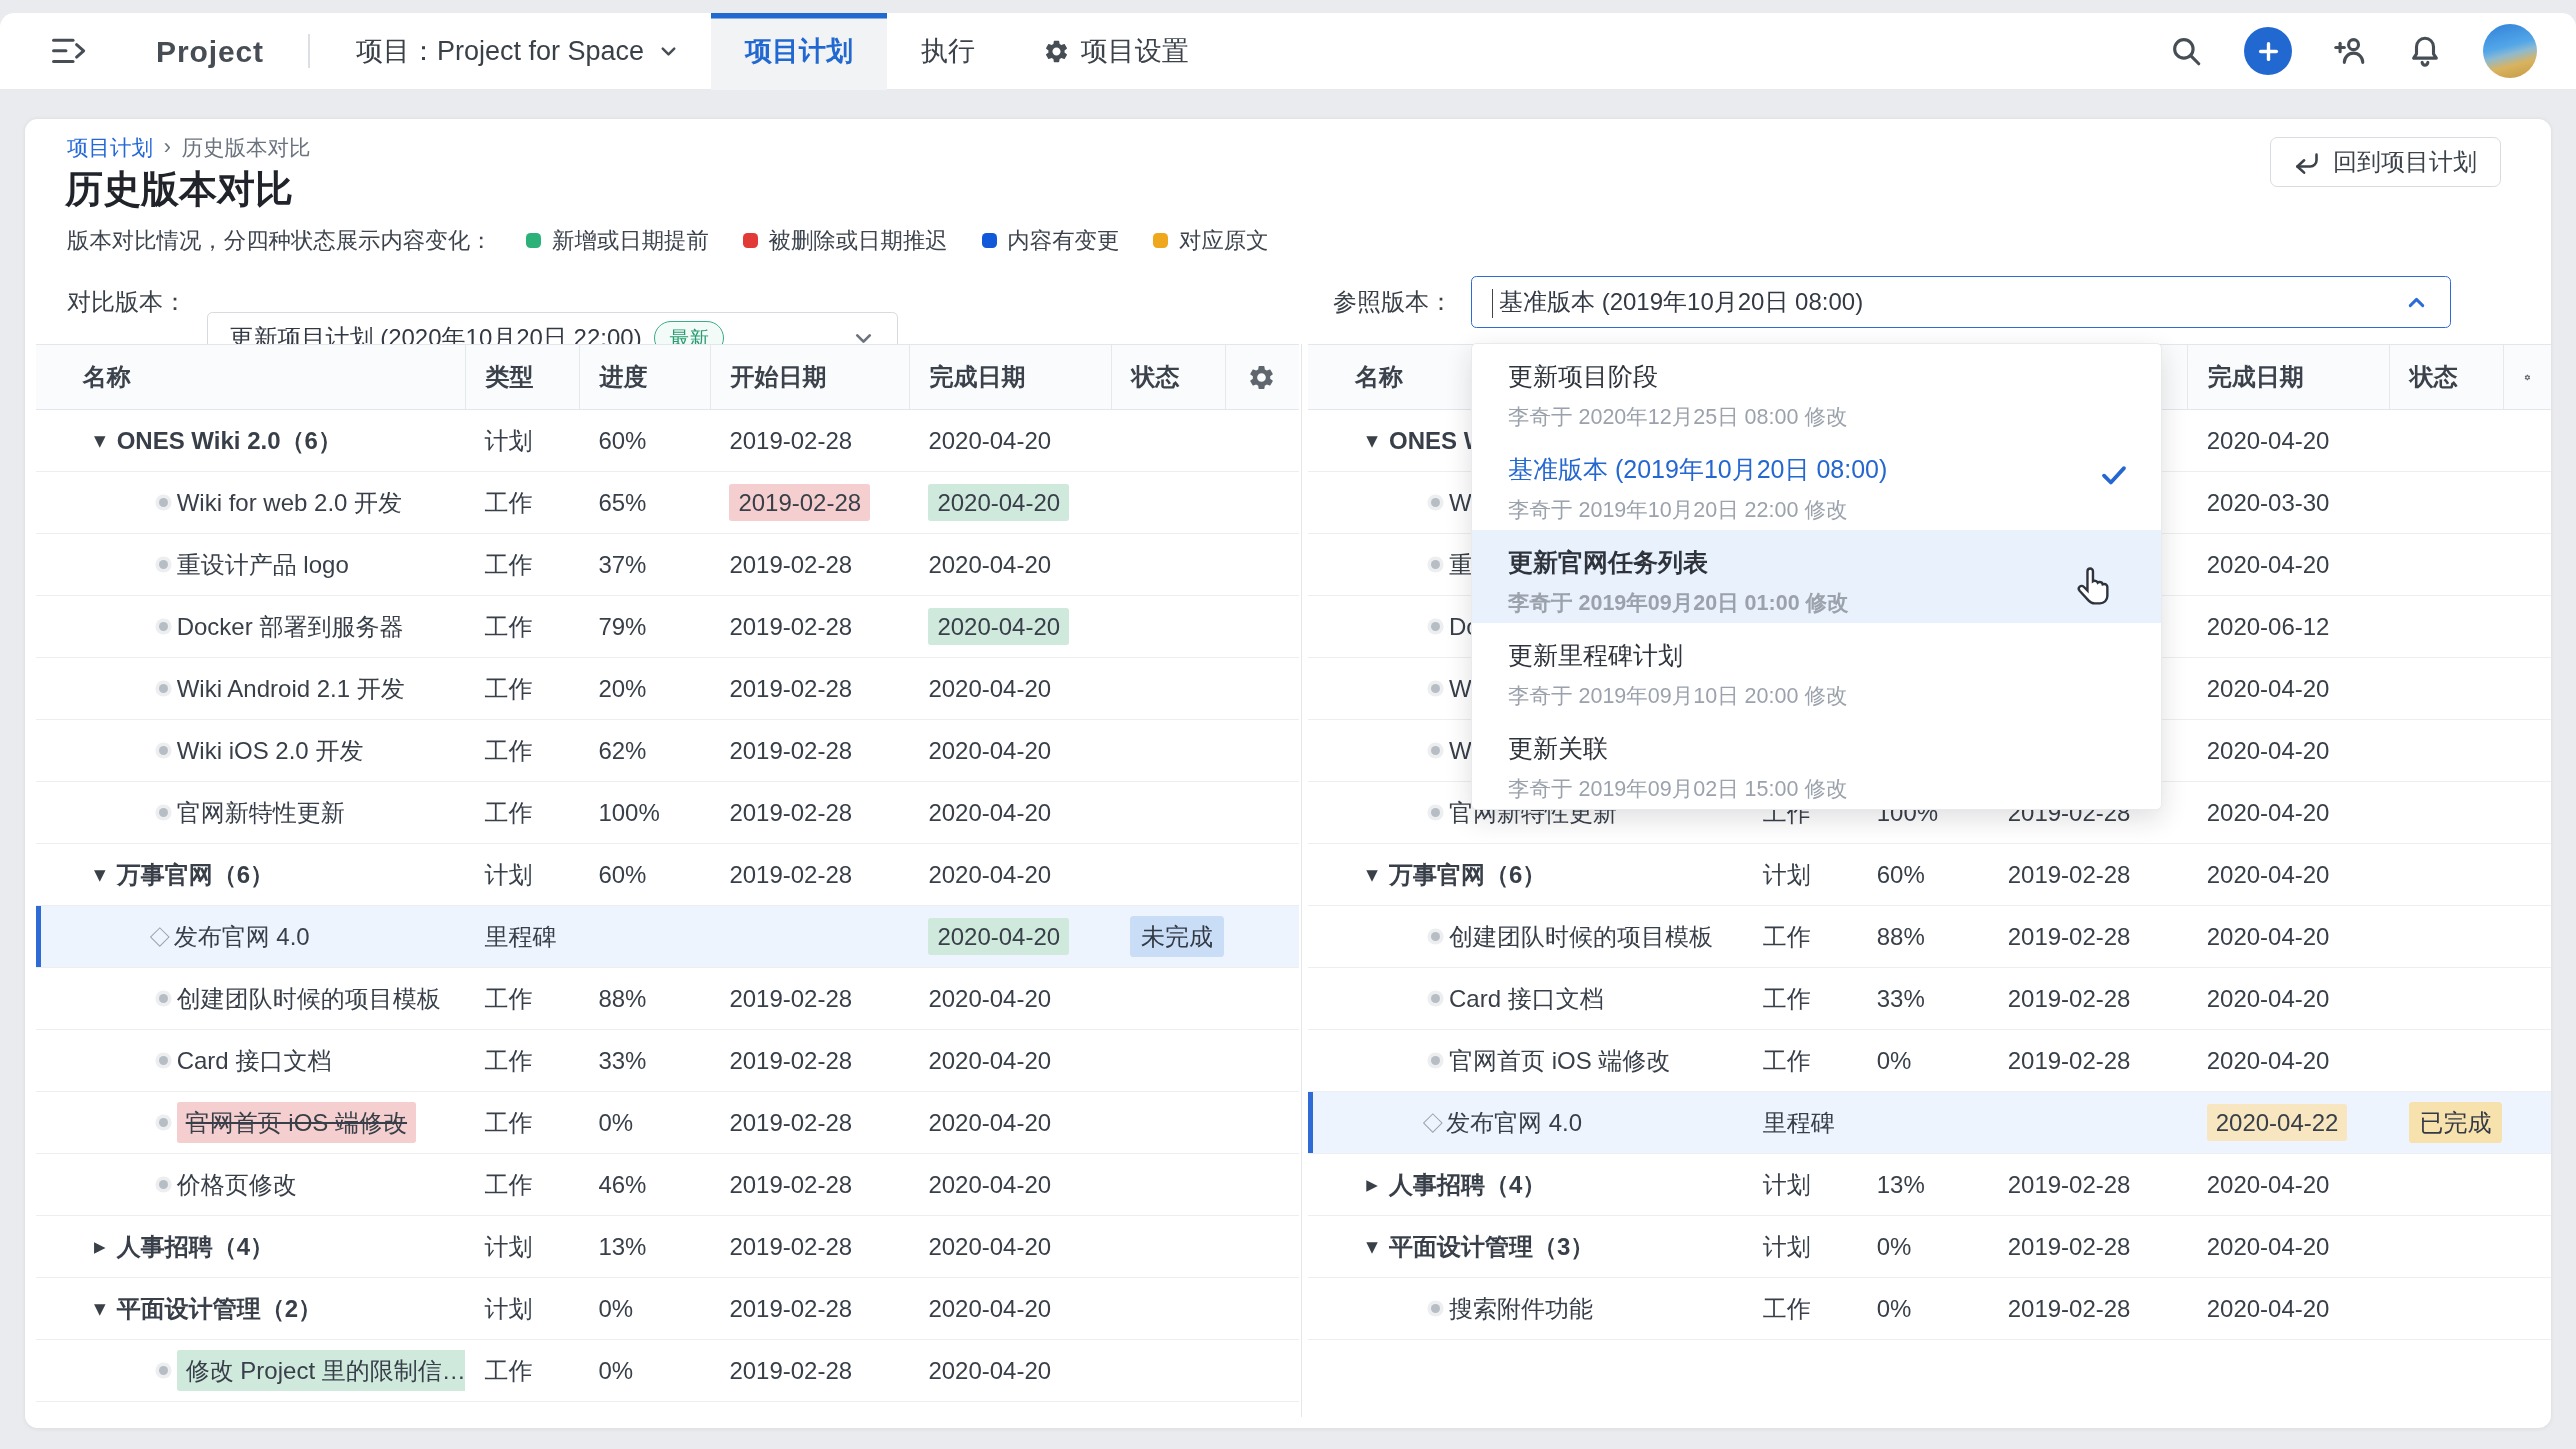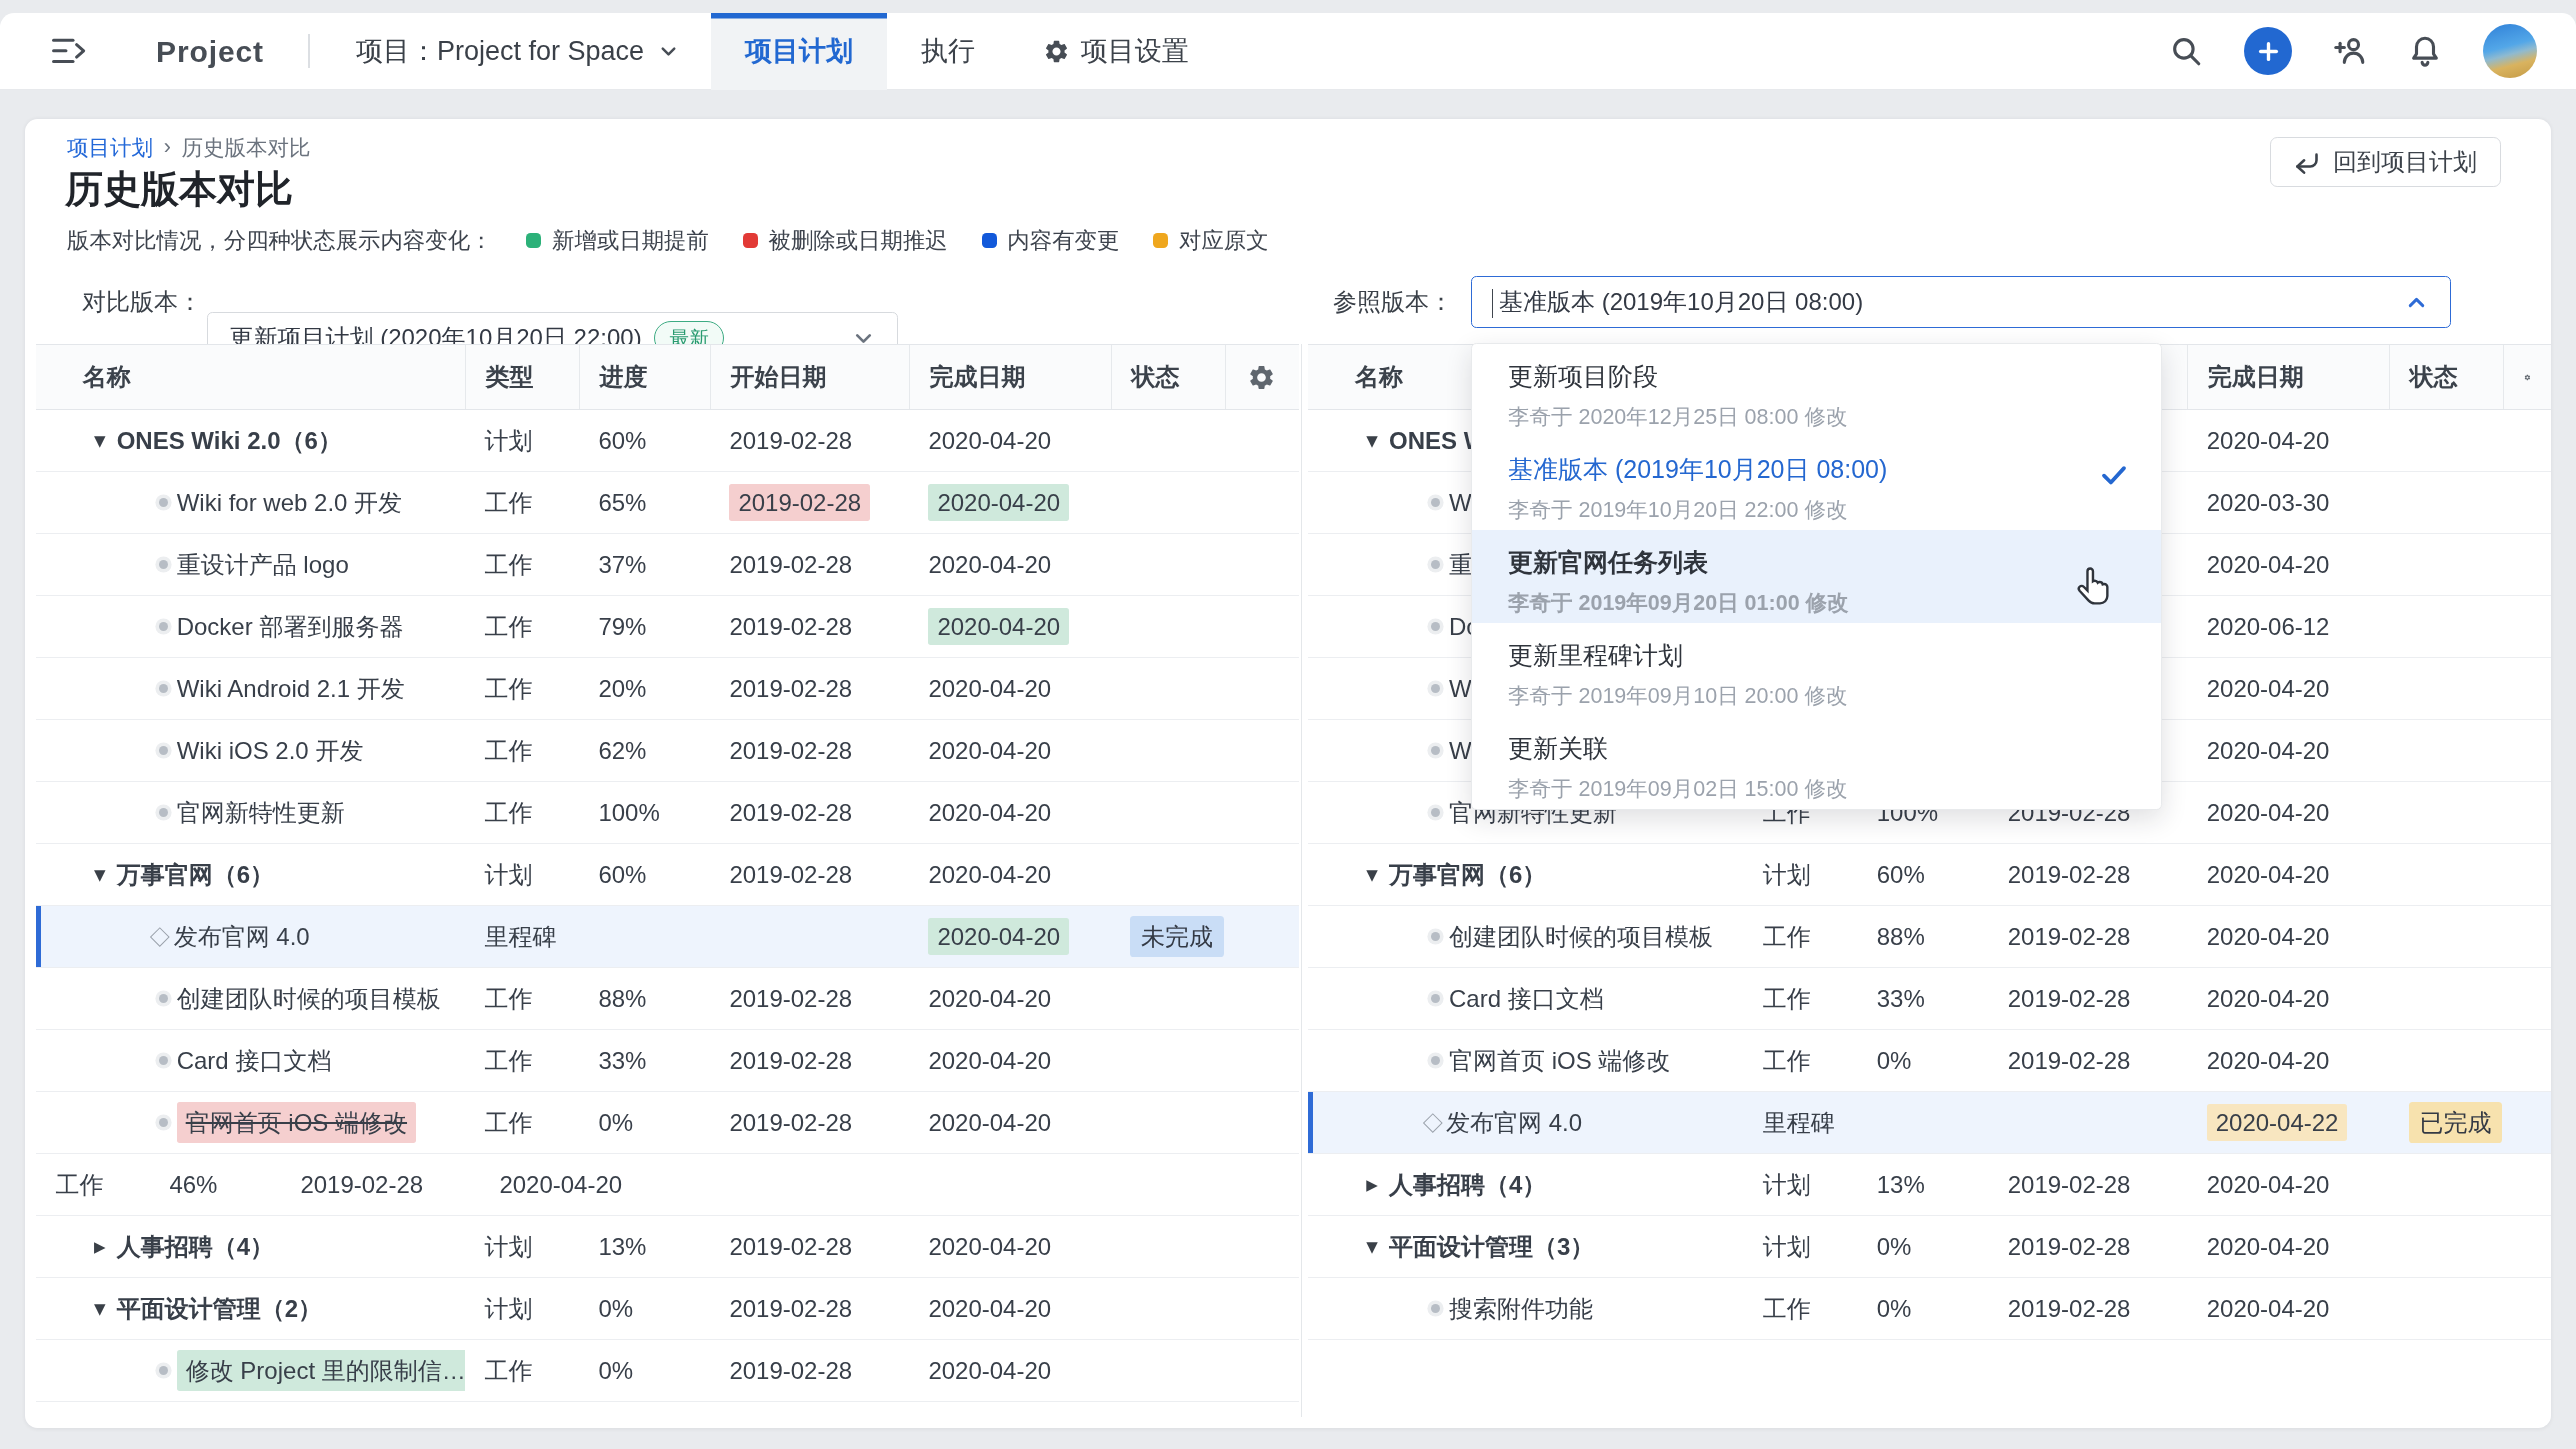--- a/index.html
+++ b/index.html
@@ -197,21 +197,21 @@
             <span class="legend-dot" style="background: rgb(18, 89, 218);"></span>
             <span>内容有变更</span>
           </span>
           <span class="legend-item">
             <span class="legend-dot" style="background: rgb(239, 167, 30);"></span>
             <span>对应原文</span>
           </span>
         </span>
     </div>
 
-    <span class="sel-label" style="left:42px;margin-left:15px;">对比版本：</span>
+    <span class="sel-label" style="left:42px;">对比版本：</span>
     <div class="combobox" id="compare-select">
       <span class="combo-text">更新项目计划 (2020年10月20日 22:00)</span>
       <span class="badge-new">最新</span>
       <svg class="combo-chev" width="25" height="25" viewBox="0 0 24 24" fill="none" stroke="#6b737e" stroke-width="2.6" stroke-linecap="round" stroke-linejoin="round">
           <polyline points="6 9 12 15 18 9"></polyline>
         </svg>
     </div>
 
     <span class="sel-label" style="left:1308px;">参照版本：</span>
     <div class="combobox" id="reference-select">
@@ -422,20 +422,24 @@
           <div class="td" style="width: 199px;">
             <span class="">2019-02-28</span>
           </div>
           <div class="td" style="width: 202px;">
             <span class="">2020-04-20</span>
           </div>
           <div class="td" style="width: 114px;"></div>
           <div class="td" style="width: 73px;"></div>
         </div>
         <div class="t-row lvl-child">
+          <div class="td name" style="width: 429px;">
+            <span class="mk mk-dot"></span>
+            <span class="nm">价格页修改</span>
+          </div>
           <div class="td" style="width: 114px;">工作</div>
           <div class="td" style="width: 131px;">46%</div>
           <div class="td" style="width: 199px;">
             <span class="">2019-02-28</span>
           </div>
           <div class="td" style="width: 202px;">
             <span class="">2020-04-20</span>
           </div>
           <div class="td" style="width: 114px;"></div>
           <div class="td" style="width: 73px;"></div>

